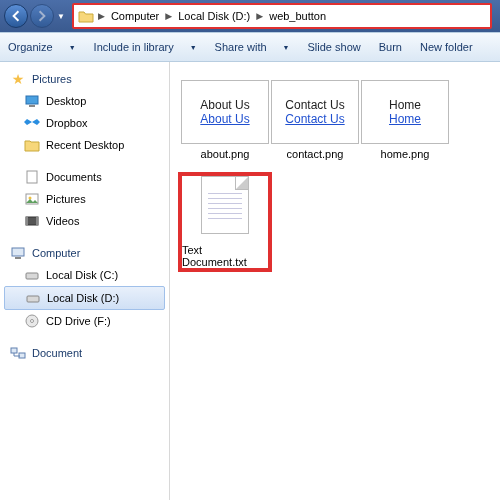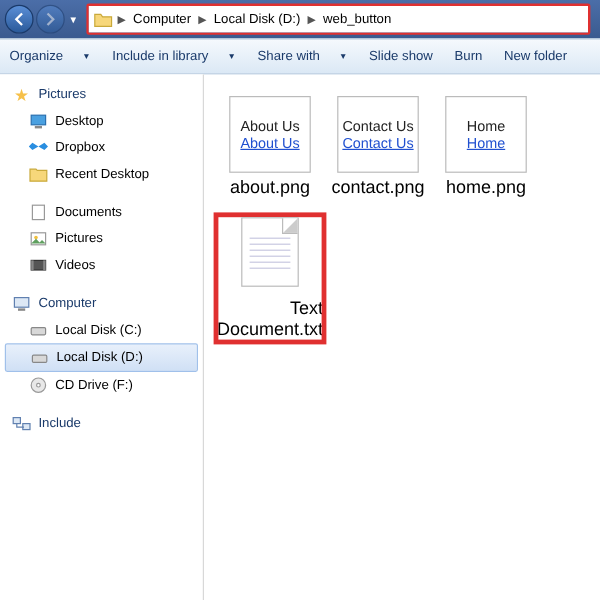--- a/index.html
+++ b/index.html
@@ -25,24 +25,24 @@
 .sidebar { width: 170px; background: #fff; border-right: 1px solid #d8d8d8; padding: 6px 0; overflow: hidden; }
 .sb-section { margin-bottom: 10px; }
 .sb-head { display: flex; align-items: center; gap: 6px; padding: 3px 10px; color: #1a3a6a; }
 .sb-item { display: flex; align-items: center; gap: 6px; padding: 3px 10px 3px 24px; cursor: pointer; }
 .sb-item.sel { background: linear-gradient(#e8f0fb, #d0e0f5); border: 1px solid #a0c0ea; border-radius: 2px; margin: 0 4px; padding-left: 20px; }
 .sb-ico { width: 16px; height: 16px; display: inline-flex; align-items:center; justify-content:center; }
 
 .content { flex: 1; padding: 18px 12px; }
 .file-grid { display: flex; flex-wrap: wrap; gap: 16px 4px; }
 .file { width: 86px; display: flex; flex-direction: column; align-items: center; gap: 4px; cursor: pointer; }
-.thumb { width: 68px; height: 64px; border: 1px solid #bbb; background: #fff; display: flex; flex-direction: column; align-items: center; justify-content: center; font-size: 12px; color: #333; overflow:hidden; }
+.thumb { width: 88px; height: 64px; border: 1px solid #bbb; background: #fff; display: flex; flex-direction: column; align-items: center; justify-content: center; font-size: 12px; color: #333; overflow:hidden; }
 .thumb-row1 { font-weight: normal; color:#222; }
 .thumb-row2 { color: #2050d0; text-decoration: underline; }
-.file-name { font-size: 15px; text-align: right; color: #000; }
+.file-name { font-size: 11px; text-align: left; color: #000; }
 
 .file.highlighted { outline: 4px solid #e03030; padding: 0; }
 .txt-icon { width: 48px; height: 58px; background: #fff; border: 1px solid #bbb; position: relative; margin-bottom: 6px; }
 .txt-icon::before { content:""; position:absolute; top:0; right:0; width:12px; height:12px; background:linear-gradient(135deg,#fff 48%, #ccc 52%); border-left:1px solid #bbb; border-bottom:1px solid #bbb; }
 .txt-lines { position:absolute; top:16px; left:6px; right:6px; }
 .txt-lines div { height:1px; background:#c8c8e0; margin-bottom:4px; }
 
 .star { color:#f6c04a; font-size:14px; }
 .mon { font-size:13px; }
 </style>
@@ -201,21 +201,21 @@
 
     <div class="sb-section">
       <div class="sb-head">
           <span class="sb-ico">
             <svg width="16" height="16">
               <rect x="1" y="3" width="6" height="5" fill="#dde8f5" stroke="#6080b0"></rect>
               <rect x="9" y="8" width="6" height="5" fill="#dde8f5" stroke="#6080b0"></rect>
               <path d="M4 8 v3 h6" stroke="#6080b0" fill="none"></path>
             </svg>
           </span>
-          <span>Include</span>
+          <span>Document</span>
         </div>
     </div>
 
   </div>
 
   <div class="content">
     <div class="file-grid">
       <div class="file">
         <div class="thumb">
           <div class="thumb-row1">About Us</div>

